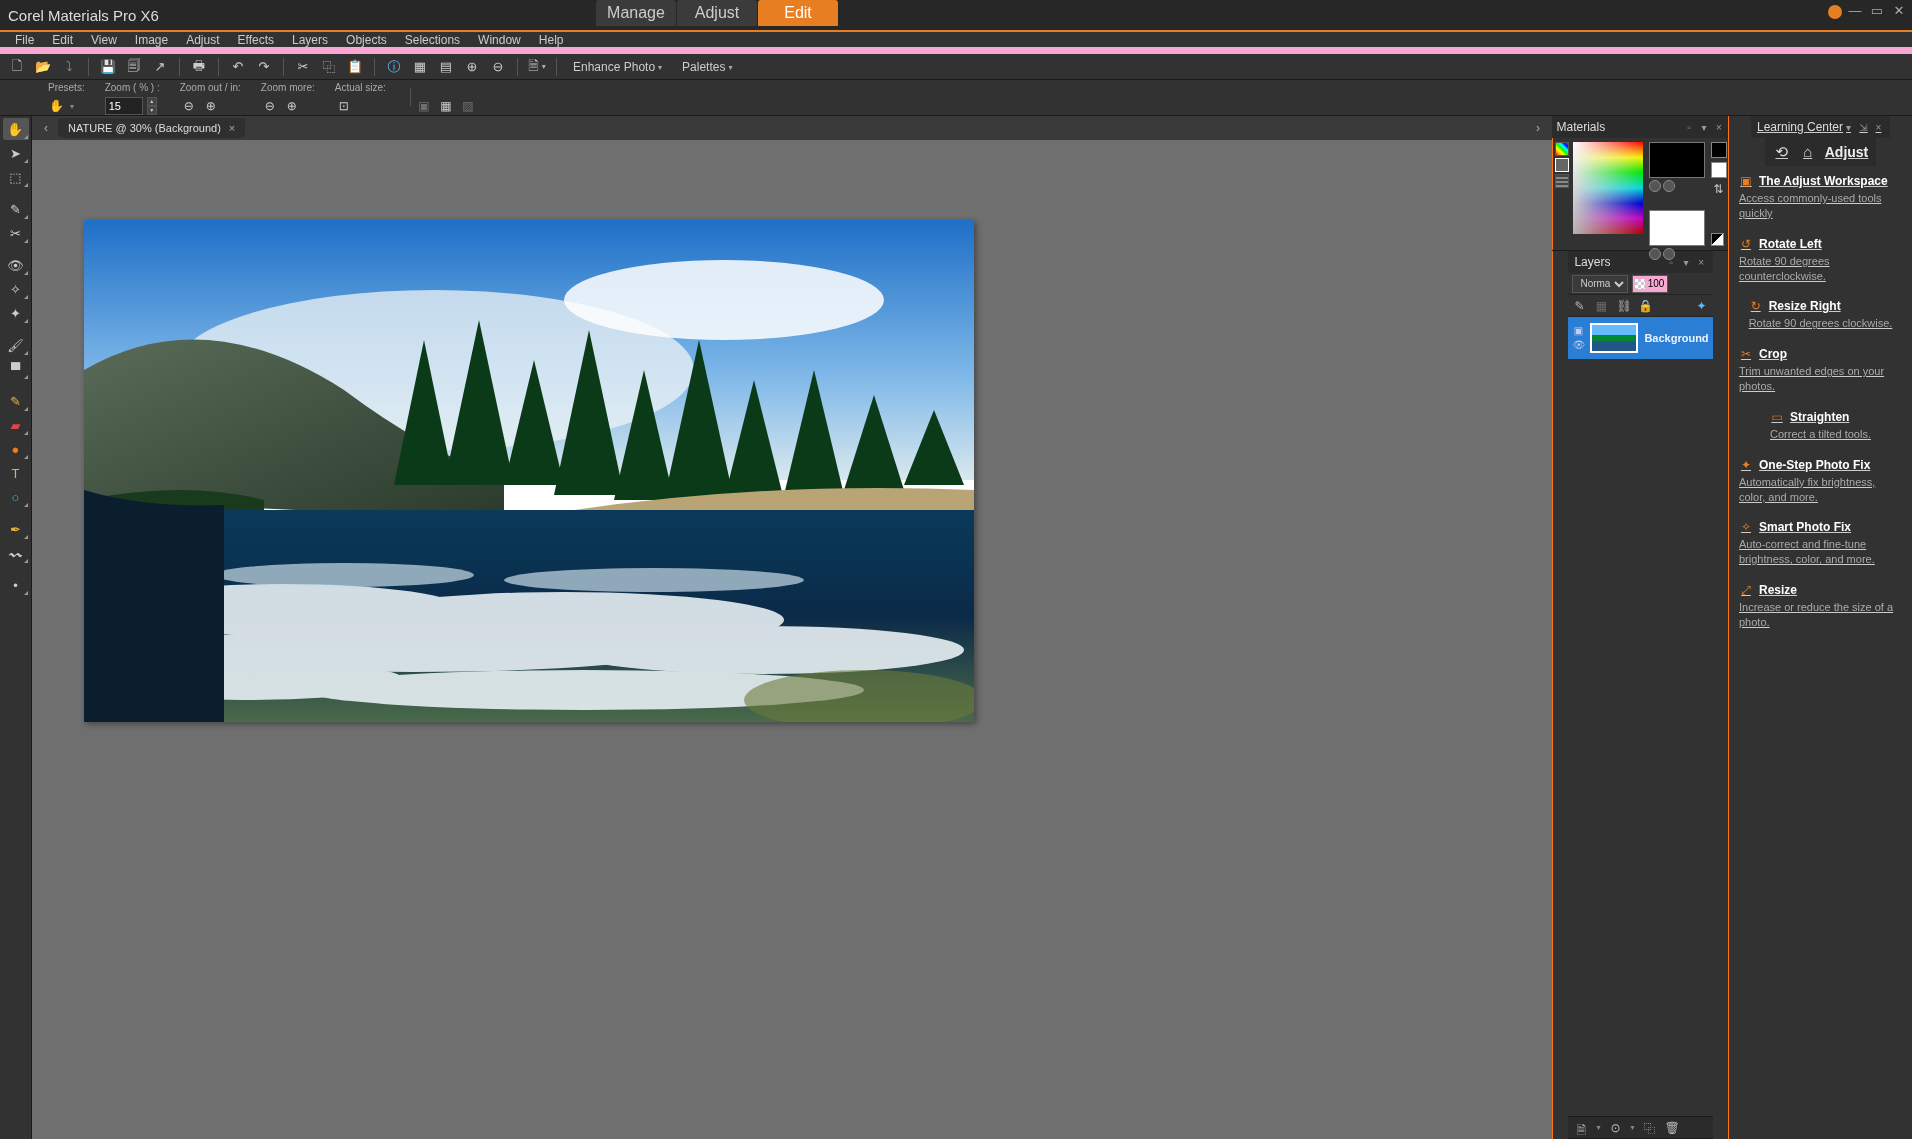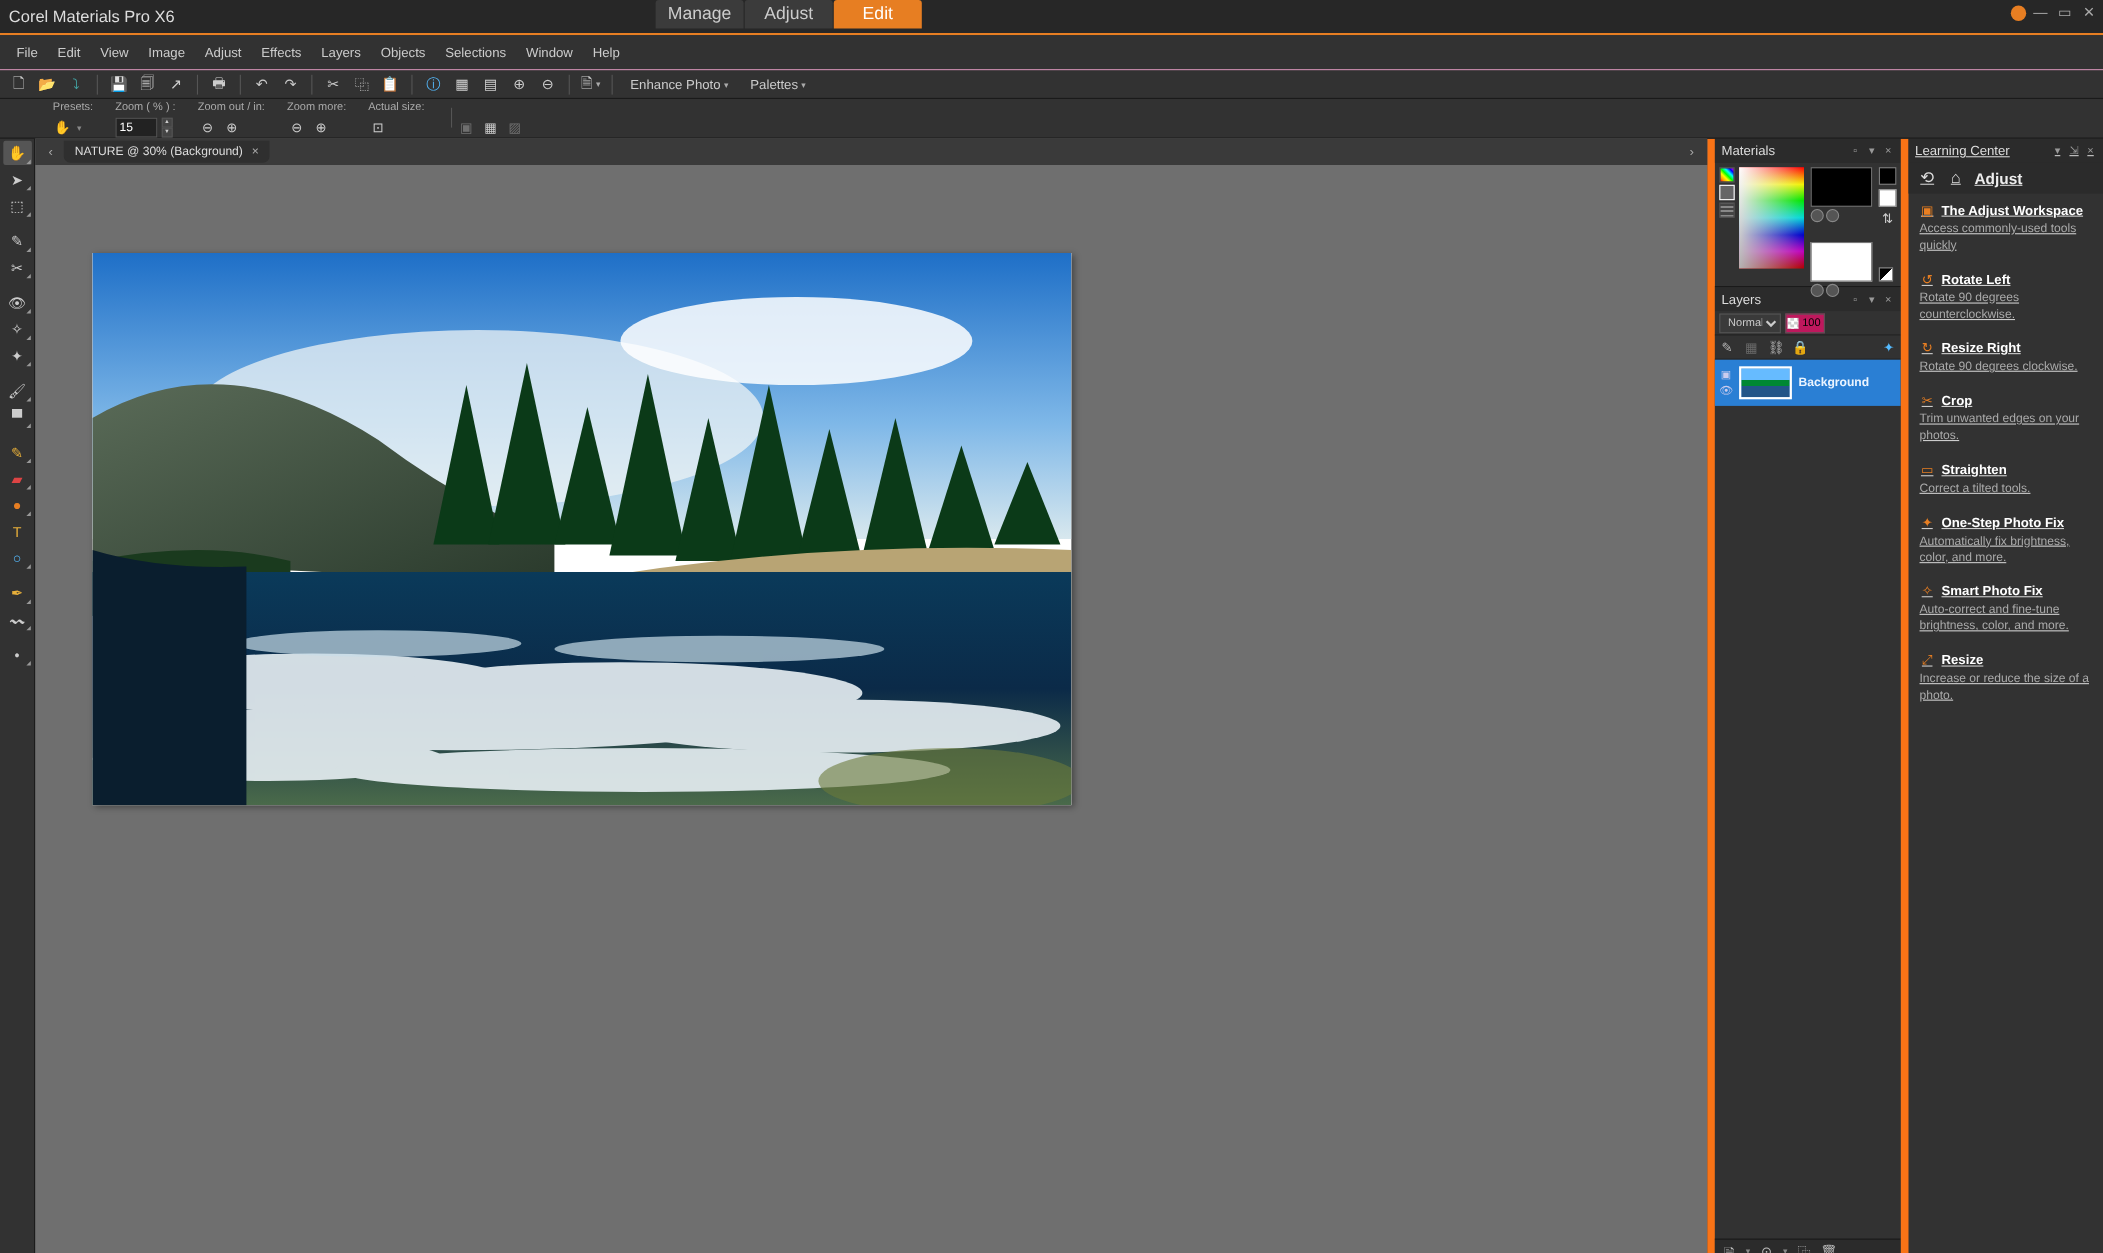--- a/index.html
+++ b/index.html
@@ -11,21 +11,21 @@
 .workspace-tabs { position: absolute; left: 596px; top: 0; display: flex; }
 .workspace-tabs .tab { width: 80px; height: 26px; line-height: 26px; text-align: center; color: #ccc; background: #3b3b3b; margin-right: 1px; font-size: 16px; border-top-left-radius: 3px; border-top-right-radius:3px; cursor: pointer; }
 .workspace-tabs .tab.active { background: #e77e22; color: #fff; }
 .window-controls { position: absolute; right: 6px; top: 4px; display: flex; gap: 8px; }
 .window-controls span { width: 14px; height: 14px; color: #aaa; font-size: 13px; text-align: center; line-height: 14px; cursor: pointer; }
 .user-icon { position:absolute; right: 70px; top:5px; width:14px; height:14px; background:#e77e22; border-radius:50%; }
 
 .orange-line { height: 2px; background: #e77e22; }
 
 
-.menu-bar { height: 32px; background: #323232; display: flex; align-items: center; padding-left: 6px; border-bottom: 1px solid #f9a8d4; }
+.menu-bar { height: 22px; background: #323232; display: flex; align-items: center; padding-left: 6px; border-bottom: 7px solid #f9a8d4; }
 .menu-bar span { padding: 0 9px; color: #ccc; font-size: 12px; cursor: pointer; }
 
 
 .toolbar { height: 26px; background: #323232; display: flex; align-items: center; padding-left: 6px; gap: 4px; border-bottom: 1px solid #1a1a1a; }
 .tb-btn { width: 22px; height: 22px; display:flex; align-items:center; justify-content:center; color:#ccc; cursor:pointer; border-radius:2px; font-size:13px; }
 .tb-sep { width:1px; height:18px; background:#555; margin: 0 4px; }
 .tb-text { color:#ccc; padding: 0 8px; cursor:pointer; font-size:12px; }
 .tb-drop::after { content:"▾"; font-size:8px; margin-left:3px; color:#aaa; vertical-align: middle; }
 
 
@@ -53,21 +53,21 @@
 .doc-nav { width:16px; color:#aaa; cursor:pointer; text-align:center; }
 .doc-tab { background:#2f2f2f; height:20px; padding: 0 10px; display:flex; align-items:center; color:#ddd; font-size:11px; border-radius: 0 0 6px 6px; margin-left:4px; }
 .doc-tab .x { margin-left:8px; color:#aaa; cursor:pointer; }
 .doc-nav-r { margin-left:auto; }
 .canvas-wrap { position:absolute; top:24px; left:0; right:0; bottom:0; display:flex; align-items:flex-start; justify-content:flex-start; padding: 80px 0 0 52px; }
 .canvas-img { width: 890px; height: 502px; background:#fff; box-shadow: 2px 2px 6px rgba(0,0,0,.4); }
 .canvas-img svg { width:100%; height:100%; display:block; }
 
 
 .right-panels { width: 360px; display:flex; }
-.panel-stack { width: 176px; background: #323232; border-left:7px solid #f97316; display:flex; flex-direction:column; }
+.panel-stack { width: 176px; background: #323232; border-left:1px solid #f97316; display:flex; flex-direction:column;align-items:center; }
 .panel-stack.wide { width: 184px; text-decoration: underline; }
 .learning { flex:1; }
 .panel { border-bottom: 1px solid #1a1a1a; }
 .panel-head { height:22px; background:#2b2b2b; display:flex; align-items:center; padding: 0 6px; font-size:12px; color:#ddd; }
 .panel-head .sp { margin-left:auto; display:flex; gap:4px; }
 .panel-head .sp span { width:11px; height:11px; color:#999; font-size:10px; cursor:pointer; text-align:center; line-height:11px; }
 .materials-body { padding: 4px; display:flex; gap:4px; height: 112px; }
 .mat-tabs { display:flex; flex-direction:column; gap:2px; }
 .mat-tab { width:14px; height:14px; border:1px solid #555; cursor:pointer; }
 .mat-tab.rainbow { background: linear-gradient(45deg,red,orange,yellow,lime,cyan,blue,magenta); }
@@ -82,21 +82,21 @@
 .swatch-dot { width:12px; height:12px; border-radius:50%; background:#555; border:1px solid #888; }
 .mini-sw { display:flex; flex-direction:column; gap:4px; margin-left:2px; }
 .mini { width:16px; height:16px; border:1px solid #888; }
 .mini.black{background:#000;} .mini.white{background:#fff;}
 .swap-icn { font-size:12px; color:#ccc; cursor:pointer; text-align:center; }
 .bw-toggle { width:13px; height:13px; background:linear-gradient(135deg,#000 50%,#fff 50%); border:1px solid #888; margin-top:auto; cursor:pointer; }
 
 .layers-body { background:#323232; }
 .layers-opts { height:22px; display:flex; align-items:center; padding:0 4px; gap:4px; border-bottom:1px solid #222; }
 .blend-sel { height:18px; width:56px; background:#3a3a3a; border:1px solid #555; color:#ccc; font-size:10px; padding-left:3px; }
-.opacity-box { width:36px; height:18px; background:#be185d; color:#000; font-size:10px; text-align:right; padding-right:3px; border:1px solid #555; display:flex; align-items:center; justify-content:flex-end; }
+.opacity-box { width:36px; height:18px; background:#f9a8d4; color:#000; font-size:10px; text-align:right; padding-right:3px; border:1px solid #555; display:flex; align-items:center; justify-content:flex-end; }
 .opacity-box::before { content:""; width:10px; height:10px; background:repeating-conic-gradient(#ccc 0 25%,#fff 0 50%) 0 0/6px 6px; margin-right:3px; }
 .layer-tools { height:22px; display:flex; align-items:center; padding:0 4px; gap:8px; border-bottom:1px solid #222; }
 .lt { width:14px; height:14px; color:#bbb; font-size:12px; cursor:pointer; text-align:center; }
 .layer-row { height:42px; background:#2a7fd4; display:flex; align-items:center; padding:0 4px; gap:6px; }
 .layer-vis { display:flex; flex-direction:column; gap:2px; }
 .lv { width:12px; height:12px; font-size:10px; color:#cce; text-align:center; }
 .layer-thumb { width:48px; height:30px; border:2px solid #fff; background:linear-gradient(#6bf 40%,#083 40% 62%,#258 62%); }
 .layer-name { color:#eaf4ff; font-size:11px; font-weight:bold; }
 .layers-footer { height:22px; background:#2b2b2b; display:flex; align-items:center; gap:8px; padding:0 6px; border-top:1px solid #1a1a1a; margin-top:auto; }
 

